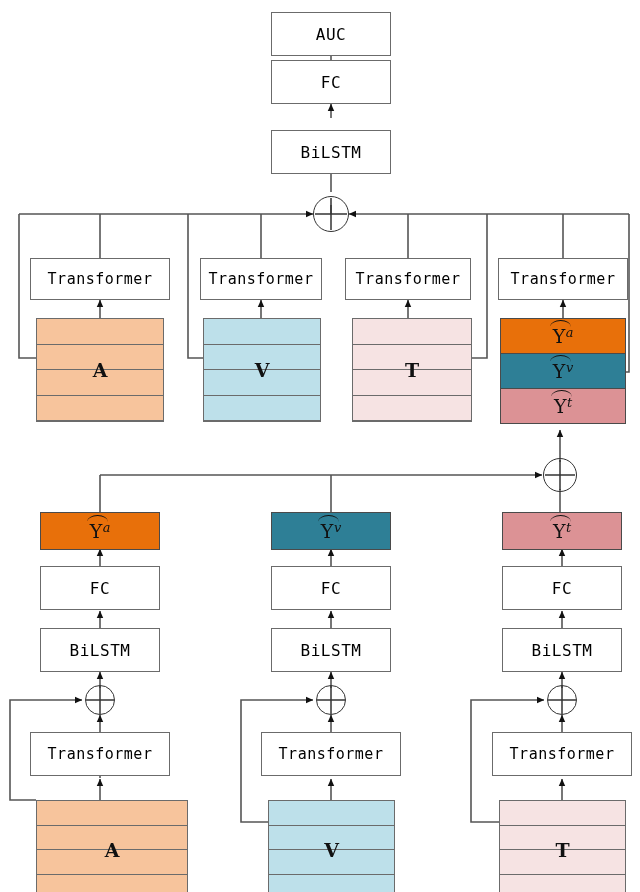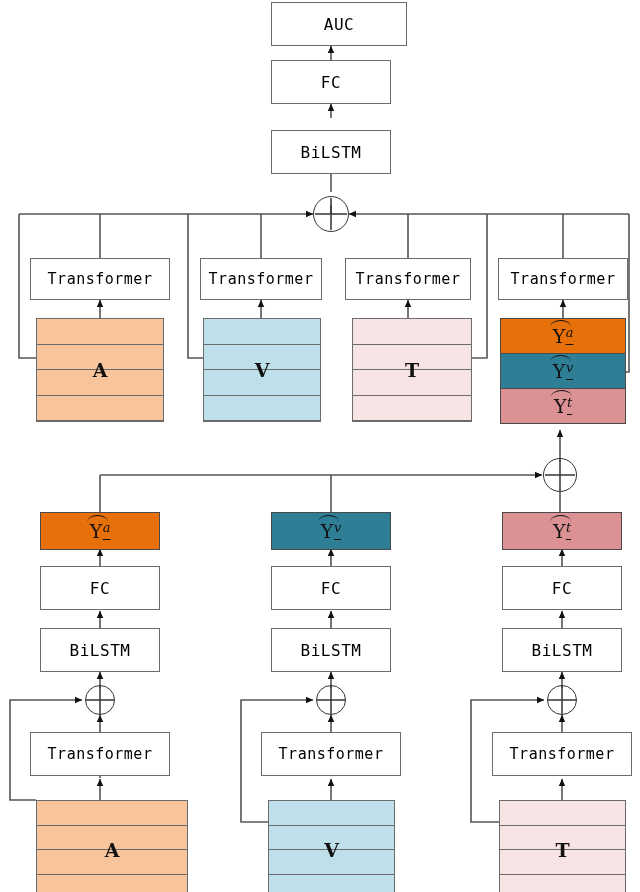--- a/index.html
+++ b/index.html
@@ -24,21 +24,21 @@
         pointer-events:none;z-index:3;}
 
   
   .pred{position:absolute;box-sizing:border-box;border:1.6px solid #4a4a4a;
         display:flex;align-items:center;justify-content:center;}
   .predband{box-sizing:border-box;border-bottom:1.6px solid #4a4a4a;
         display:flex;align-items:center;justify-content:center;position:relative;}
   .predband:last-child{border-bottom:none;}
 
   .yhat{font-family:"DejaVu Serif",serif;font-size:19px;color:#111;
-        display:inline-block;position:relative;line-height:1;white-space:nowrap;text-decoration:underline;}
+        display:inline-block;position:relative;line-height:1;white-space:nowrap;}
   .yhat .base{position:relative;display:inline-block;}
   .yhat .base::before{content:"";position:absolute;left:-3px;right:-5px;top:-7px;
         height:7px;border-top:1.7px solid #111;
         border-radius:60% 60% 0 0 / 100% 100% 0 0;
         transform:skewX(-3deg);}
   .yhat sup{font-style:italic;font-size:.68em;vertical-align:super;
         margin-left:.5px;position:relative;top:1px;}
 
   .circ{position:absolute;box-sizing:border-box;border:1.5px solid #333;
         border-radius:50%;background:transparent;}
@@ -109,21 +109,21 @@
 
       <line x1="562" y1="566" x2="562" y2="549" marker-end="url(#ar)"></line>
       <line x1="562" y1="628" x2="562" y2="611" marker-end="url(#ar)"></line>
       <line x1="562" y1="688" x2="562" y2="672" marker-end="url(#ar)"></line>
       <line x1="562" y1="732" x2="562" y2="715" marker-end="url(#ar)"></line>
       <path d="M499,822 L471,822 L471,700 L544,700" marker-end="url(#ar)"></path>
       <line x1="562" y1="800" x2="562" y2="779" marker-end="url(#ar)"></line>
     </g>
   </svg>
 
-  <div class="node lbl-lg" style="left:271px;top:2px;width:136px;height:44px;">
+  <div class="node lbl-lg" style="left:271px;top:12px;width:120px;height:44px;">
     <span>AUC</span>
   </div>
   <div class="node lbl-lg" style="left:271px;top:60px;width:120px;height:44px;">
     <span>FC</span>
   </div>
   <div class="node lbl-lg" style="left:271px;top:130px;width:120px;height:44px;">
     <span>BiLSTM</span>
   </div>
 
   <div class="circ" style="left:313px;top:196px;width:36px;height:36px;"></div>

